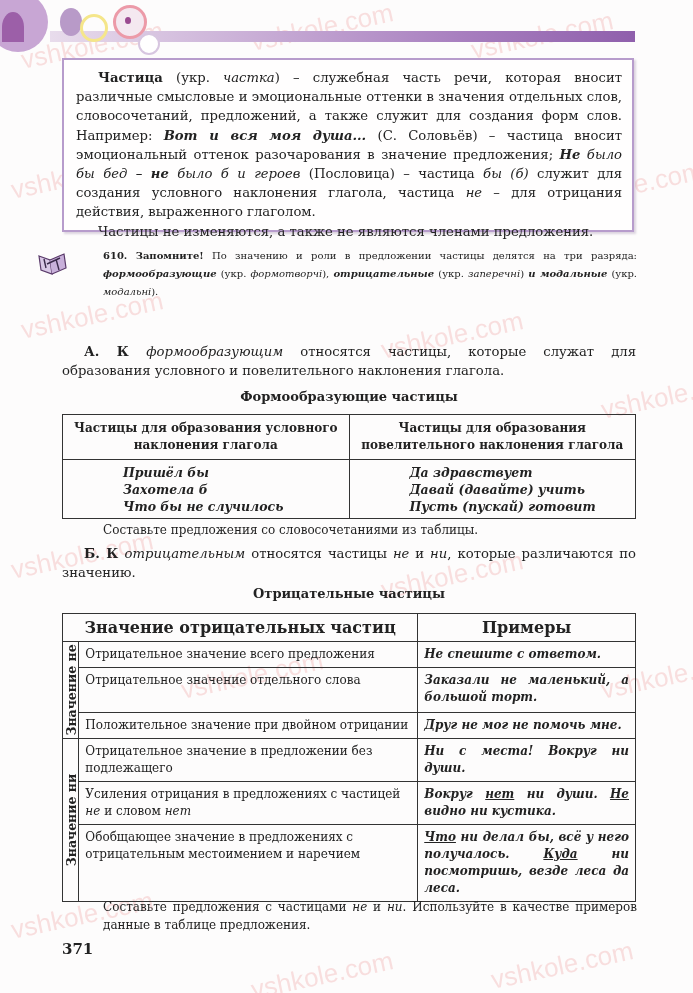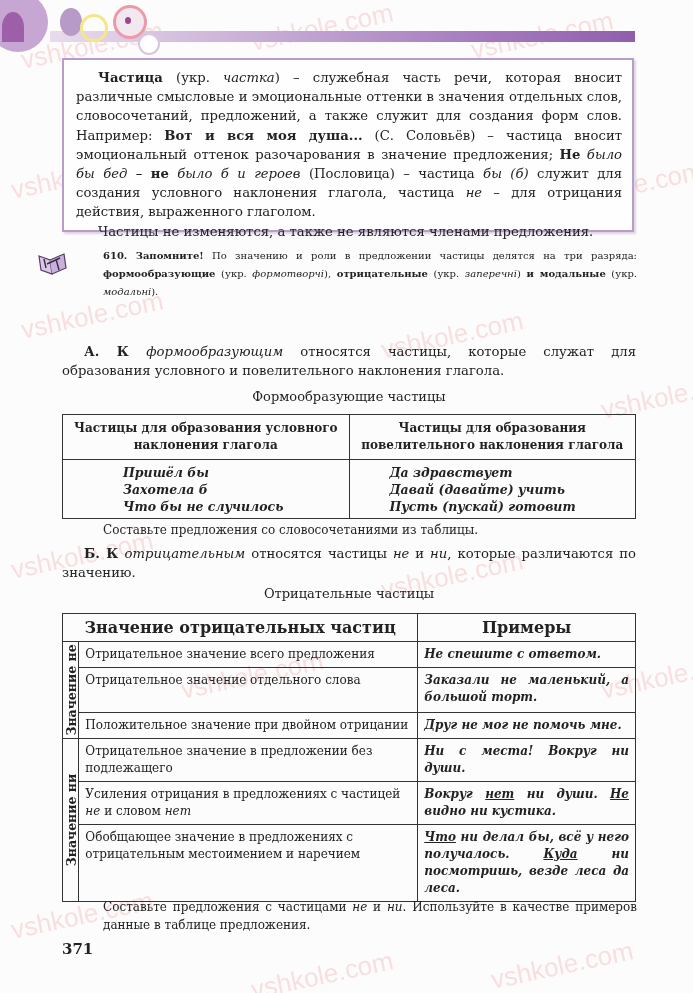--- a/index.html
+++ b/index.html
@@ -26,34 +26,34 @@
     position:absolute; left:62px; top:58px; width:572px; height:174px;
     border:2px solid #b79ccc; box-sizing:border-box;
     padding:8px 10px 0 12px;
     background:#fffefe;
     box-shadow:2px 2px 2px rgba(120,90,140,0.25);
   }
   p { margin:0; }
   .txt { font-size:13.2px; line-height:19.2px; text-align:justify; }
   .ind { text-indent:22px; }
   b { font-weight:bold; }
-  .bi { font-weight:bold; }
+  .bi { font-weight:bold; font-style:italic; }
   i { font-style:italic; }
   .u { text-decoration:underline; }
 
   .ex { position:absolute; left:103px; top:247px; width:534px; font-size:10px; line-height:18px; text-align:justify; }
   .ex-icon { position:absolute; left:36px; top:250px; width:34px; height:28px; }
   .sec { position:absolute; left:62px; width:574px; }
-  .caption { position:absolute; left:62px; width:574px; text-align:center; font-weight:normal; font-size:13px; }
+  .caption { position:absolute; left:62px; width:574px; text-align:center; font-weight:bold; font-size:13px; }
 
   table { border-collapse:collapse; position:absolute; left:62px; width:574px; }
   td, th { border:1.5px solid #333; vertical-align:top; }
   .t1 th { font-size:12px; font-weight:bold; line-height:17px; padding:5px 4px; text-align:center; }
   .t1 td { font-size:12.5px; line-height:17px; padding:4px 0 3px 60px; font-style:italic; font-weight:bold; }
-  .t1 td.c2 { padding-left:40px; }
+  .t1 td.c2 { padding-left:60px; }
   .t2 th { font-size:16px; font-weight:bold; padding:4px; text-align:center; height:18px; }
   .t2 td { font-size:12px; line-height:17px; padding:4px 6px; }
   .t2 td.ex2 { font-style:italic; font-weight:bold; text-align:justify; }
   .vert {
     width:26px; padding:0 !important; position:relative;
   }
   .vert span {
     position:absolute; left:50%; top:50%;
     transform:translate(-50%,-50%) rotate(-90deg);
     white-space:nowrap; font-weight:bold; font-size:12.5px;

